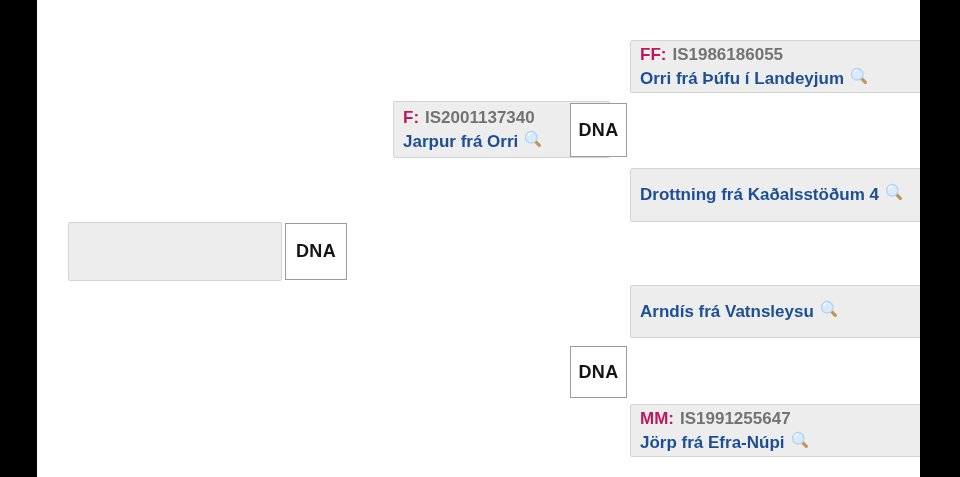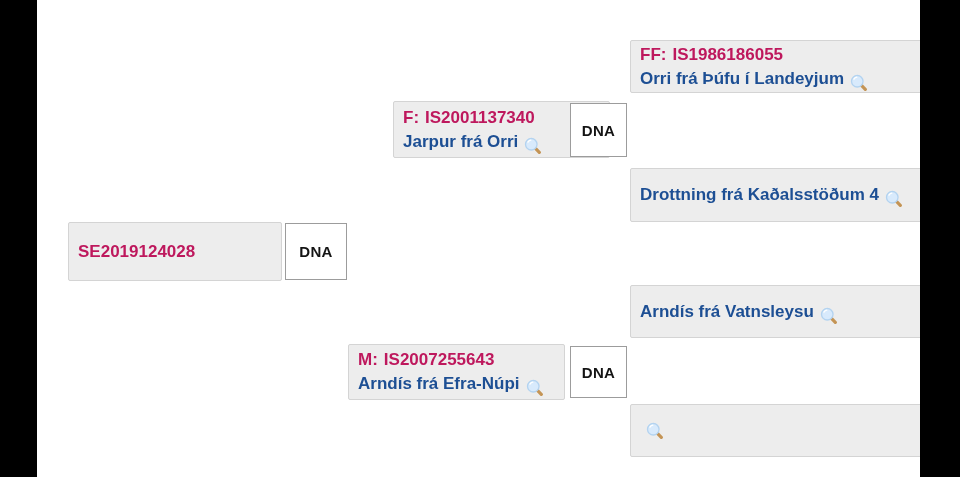--- a/index.html
+++ b/index.html
@@ -39,35 +39,35 @@
     padding-left: 9px;
     padding-right: 4px;
     font-weight: bold;
     font-size: 17px;
     line-height: 24px;
     color: #1d4f94;
     white-space: nowrap;
   }
   .line1 .prefix { color: #be185d; margin-right: 6px; }
   .line1 .prefix:empty { margin-right: 0; }
-  .line1 .hid { color: #be185d; }
-  .line2 { display: flex; align-items: flex-end; }
+  .line1 .hid { color: #737373; }
+  .line2 { display: flex; align-items: flex-start; }
   .hname { color: #1d4f94; }
   .mag { display: inline-flex; margin-left: 6px; }
   .mag svg { display: block; }
   .dna-box {
     position: absolute;
     box-sizing: border-box;
     background: #ffffff;
     border: 1px solid #9c9c9c;
     display: flex;
     align-items: center;
     justify-content: center;
     font-weight: bold;
-    font-size: 15px;
+    font-size: 18px;
     letter-spacing: 0.3px;
     color: #141414;
   }
   
   #box-subject { left: 31px;  top: 222px; width: 214px; height: 59px; }
   #dna-subject { left: 248px; top: 223px; width: 62px;  height: 57px; }
   #box-f       { left: 311px; top: 101px; width: 217px; height: 57px; margin-left: 45px; }
   #dna-f       { left: 533px; top: 103px; width: 57px;  height: 54px; }
   #box-ff      { left: 593px; top: 40px;  width: 332px; height: 53px; }
   #box-fm      { left: 593px; top: 168px; width: 332px; height: 54px; }
@@ -78,23 +78,20 @@
 </style>
 </head>
 <body>
 
 <div class="screen">
   <div class="letterbox left"></div>
 
   <div class="content">
 
     <div class="horse-box" id="box-subject">
-      <div class="line1">
-        <span class="prefix"></span><span class="hid">SE2019124028</span>
-      </div>
     </div>
     <div class="dna-box" id="dna-subject">DNA</div>
 
     <div class="horse-box" id="box-f">
       <div class="line1">
         <span class="prefix">F:</span><span class="hid">IS2001137340</span>
       </div>
       <div class="line2">
         <span class="hname">Jarpur frá Orri</span>
         <span class="mag">
@@ -143,39 +140,28 @@
         <span class="mag">
           <svg width="17" height="17" viewBox="0 0 18 18">
             <line x1="12.4" y1="12.4" x2="16.2" y2="16.2" stroke="#c49455" stroke-width="3.4" stroke-linecap="round"></line>
             <circle cx="7.7" cy="7.7" r="6.1" fill="#d8eafc" stroke="#b3d3f0" stroke-width="1.4"></circle>
             <path d="M4.2 5.4 a4.3 4.3 0 0 1 3 -2.1" fill="none" stroke="#ffffff" stroke-width="1.5" stroke-linecap="round"></path>
           </svg>
         </span>
       </div>
     </div>
 
-    <div class="horse-box" id="box-m">
-      <div class="line1">
-        <span class="prefix">M:</span><span class="hid">IS2007255643</span>
-      </div>
-      <div class="line2">
-        <span class="hname">Arndís frá Efra-Núpi</span>
-        <span class="mag">
-          <svg width="17" height="17" viewBox="0 0 18 18">
-            <line x1="12.4" y1="12.4" x2="16.2" y2="16.2" stroke="#c49455" stroke-width="3.4" stroke-linecap="round"></line>
-            <circle cx="7.7" cy="7.7" r="6.1" fill="#d8eafc" stroke="#b3d3f0" stroke-width="1.4"></circle>
-            <path d="M4.2 5.4 a4.3 4.3 0 0 1 3 -2.1" fill="none" stroke="#ffffff" stroke-width="1.5" stroke-linecap="round"></path>
-          </svg>
-        </span>
-      </div>
-    </div>
     <div class="dna-box" id="dna-m">DNA</div>
 
     <div class="horse-box" id="box-mm">
+      <div class="line1">
+        <span class="prefix">MM:</span><span class="hid">IS1991255647</span>
+      </div>
       <div class="line2">
+        <span class="hname">Jörp frá Efra-Núpi</span>
         <span class="mag">
           <svg width="17" height="17" viewBox="0 0 18 18">
             <line x1="12.4" y1="12.4" x2="16.2" y2="16.2" stroke="#c49455" stroke-width="3.4" stroke-linecap="round"></line>
             <circle cx="7.7" cy="7.7" r="6.1" fill="#d8eafc" stroke="#b3d3f0" stroke-width="1.4"></circle>
             <path d="M4.2 5.4 a4.3 4.3 0 0 1 3 -2.1" fill="none" stroke="#ffffff" stroke-width="1.5" stroke-linecap="round"></path>
           </svg>
         </span>
       </div>
     </div>
 

